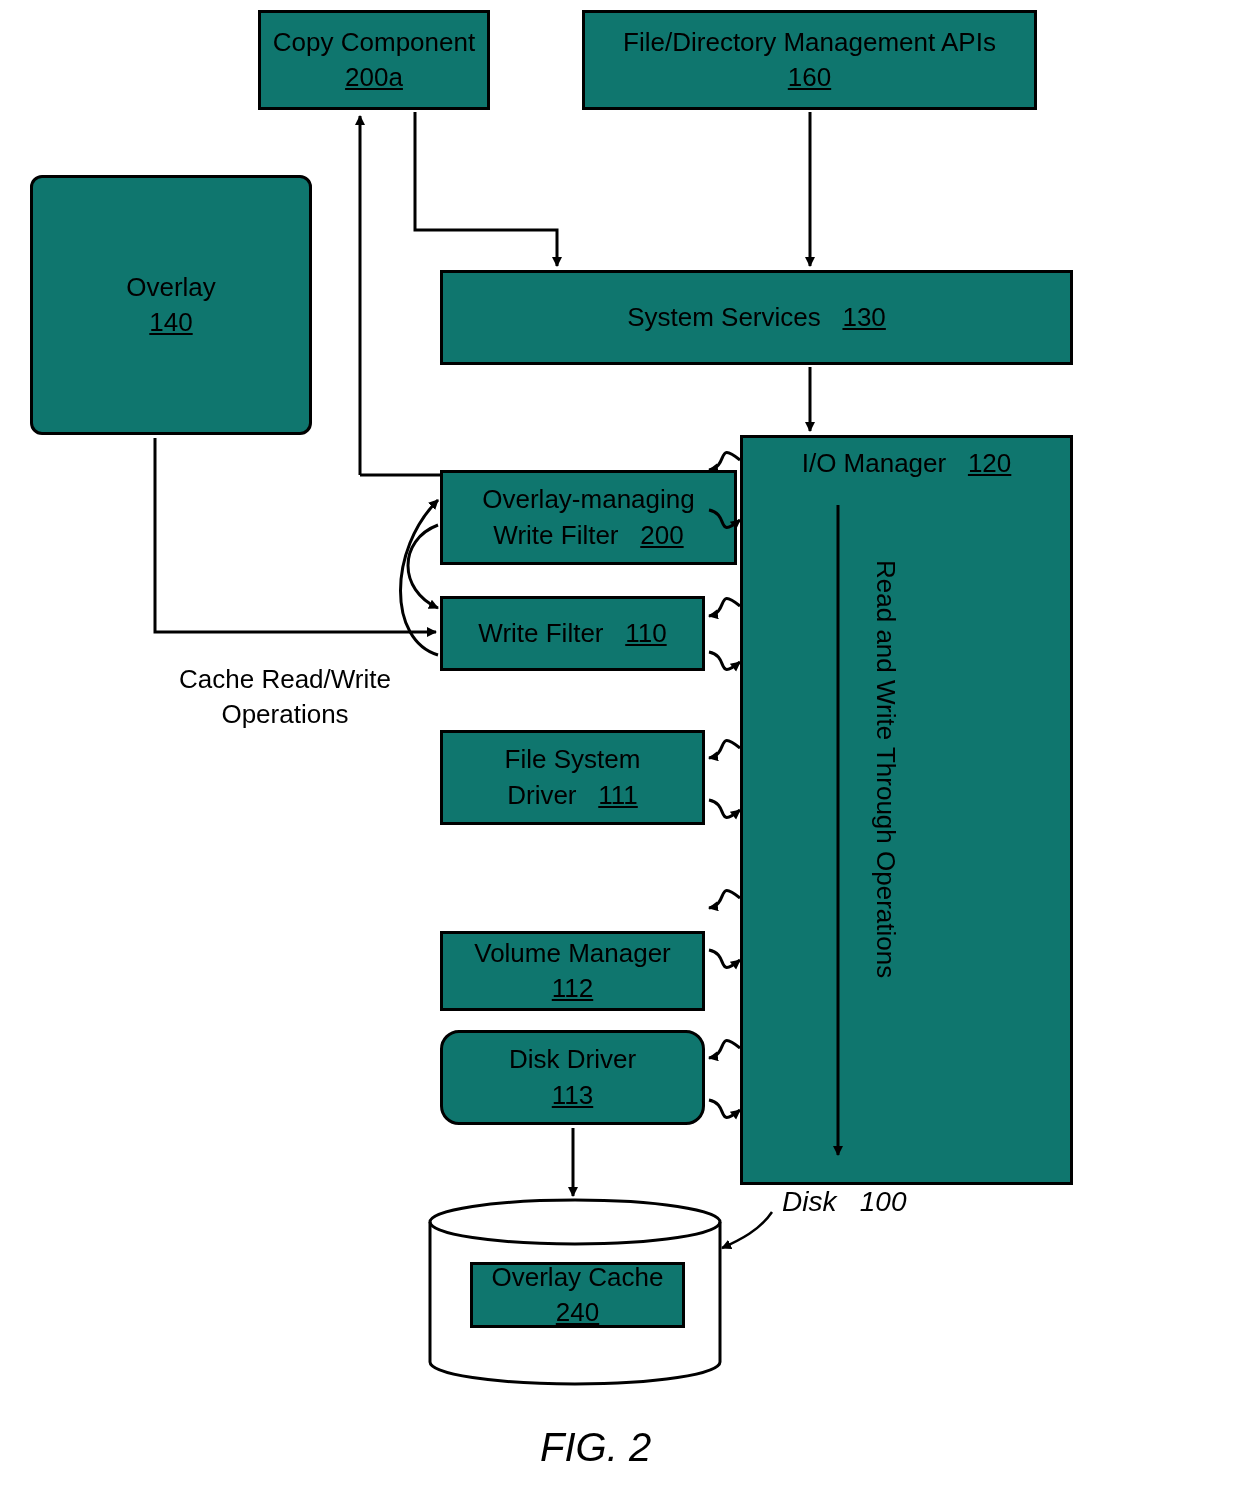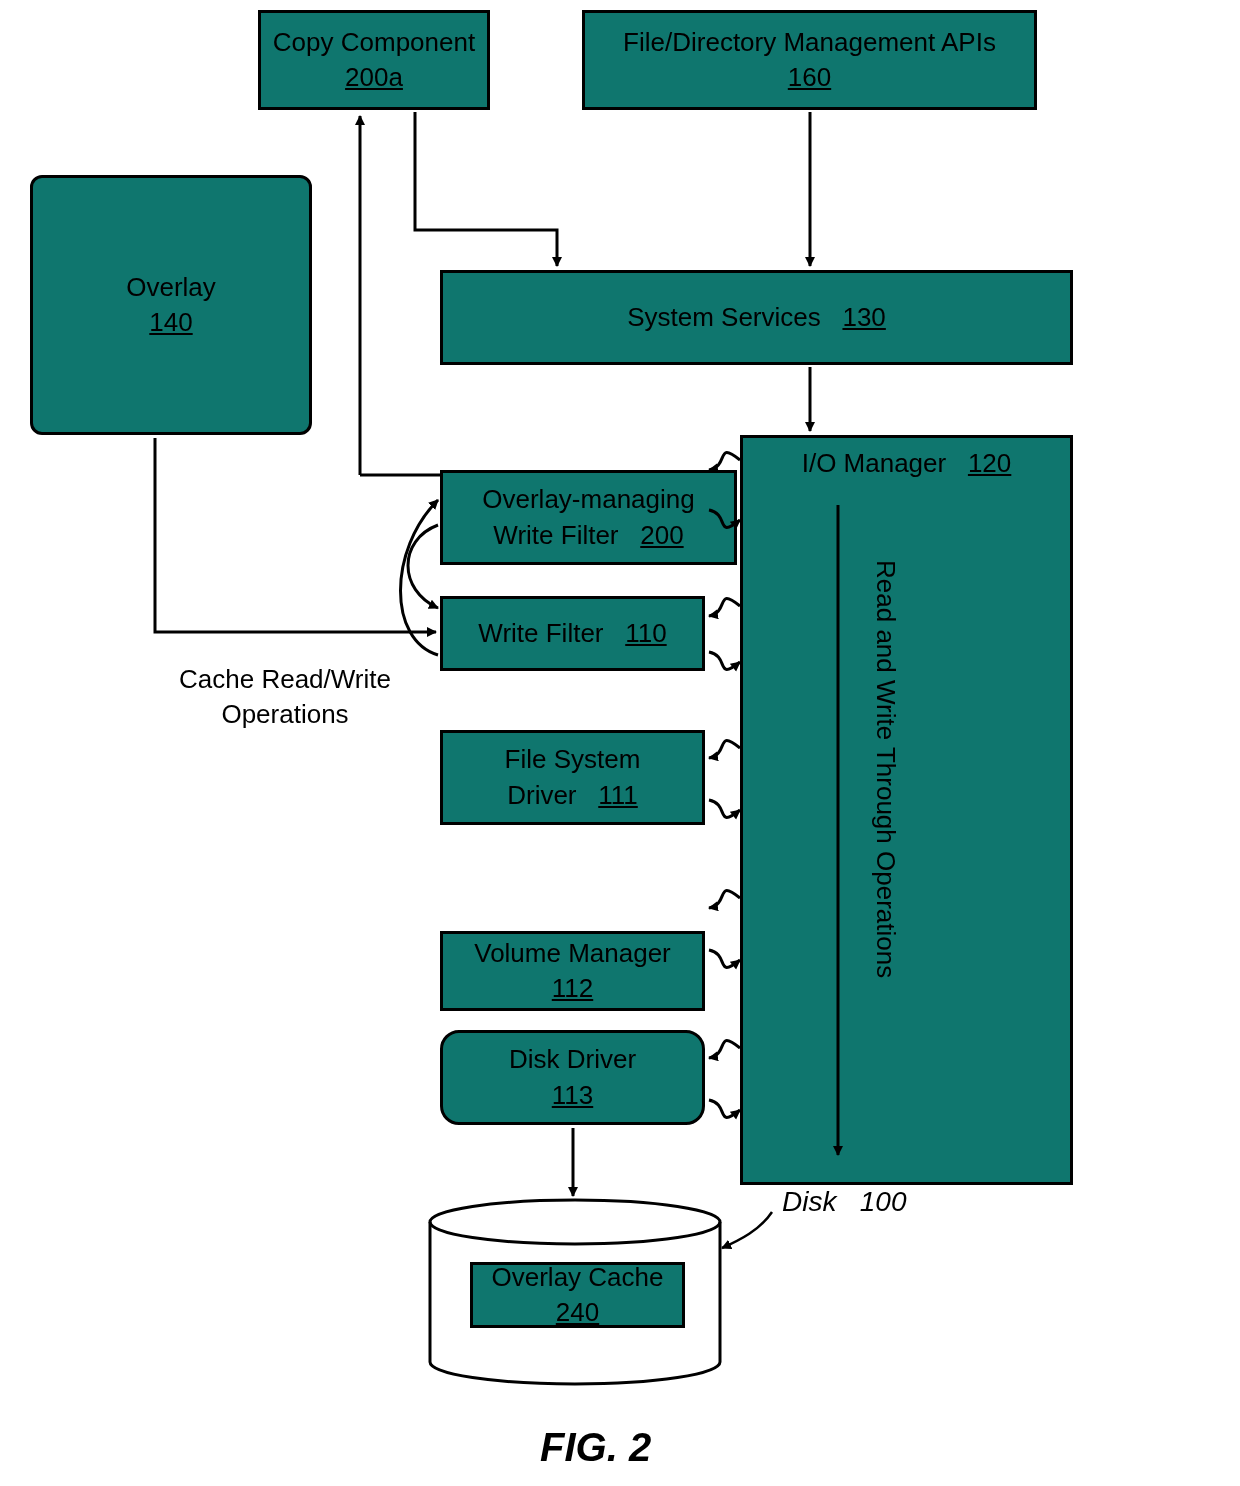--- a/index.html
+++ b/index.html
@@ -35,21 +35,21 @@
     line-height: 1.35;
   }
   .italic-label {
     position: absolute;
     font-style: italic;
     font-size: 28px;
   }
   .fig-label {
     position: absolute;
     font-size: 40px;
-    font-weight: bold;
+    font-weight: normal;
     font-style: italic;
   }
   .vertical-label {
     position: absolute;
     font-size: 26px;
     writing-mode: vertical-rl;
     text-orientation: mixed;
   }
   svg.overlay {
     position: absolute;

